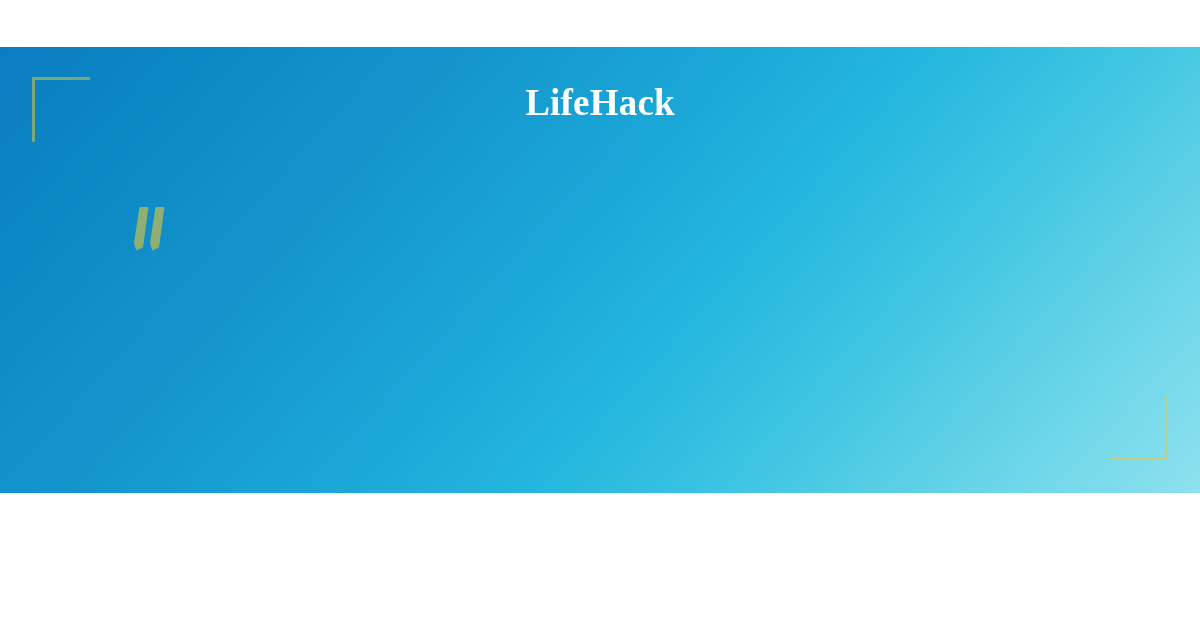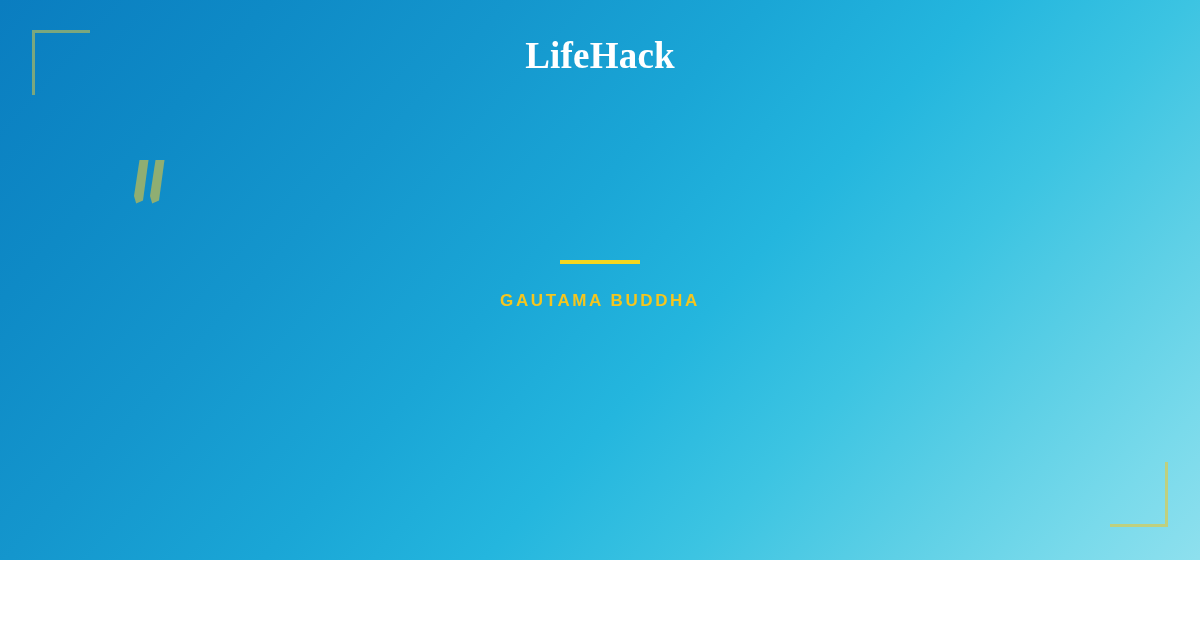--- a/index.html
+++ b/index.html
@@ -10,34 +10,35 @@
   body {
     width: 1200px;
     height: 630px;
     overflow: hidden;
     font-family: "Liberation Sans", sans-serif;
   }
 
   #quote-card {
     position: relative;
     width: 1200px;
-    height: 560px;
+    height: 446px;
     box-sizing: border-box;
     
     background: linear-gradient(132deg,
         #0a7dc0 0%,
         #0e8ac6 16%,
         #1496cd 30%,
         #1aa6d6 45%,
         #24b6de 58%,
         #3cc4e2 70%,
         #5ed0e6 82%,
         #79daeb 92%,
         #8ee0ee 100%);
     overflow: hidden;
+    margin-top: 47px;
   }
 
   
   .corner {
     position: absolute;
     width: 58px;
     height: 65px;
     box-sizing: border-box;
   }
   .corner-tl {
@@ -132,22 +133,18 @@
   <div id="brand-logo">LifeHack</div>
 
   <div id="content">
 
     <svg id="quote-mark" viewBox="0 0 46 44" aria-hidden="true">
       <path d="M11.5 0 L20.5 0 L15.0 40.5 L8.2 43.5 L6.0 36.0 Z" fill="#8fae72"></path>
       <path d="M27.5 0 L36.5 0 L31.0 40.5 L24.2 43.5 L22.0 36.0 Z" fill="#8fae72"></path>
     </svg>
 
 
-    <div id="attribution">
-      <hr id="attribution-divider">
-      <div id="attribution-name">GAUTAMA BUDDHA</div>
-    </div>
 
   </div>
 
   <div class="corner corner-br"></div>
 
 </div>
 
 </body></html>

